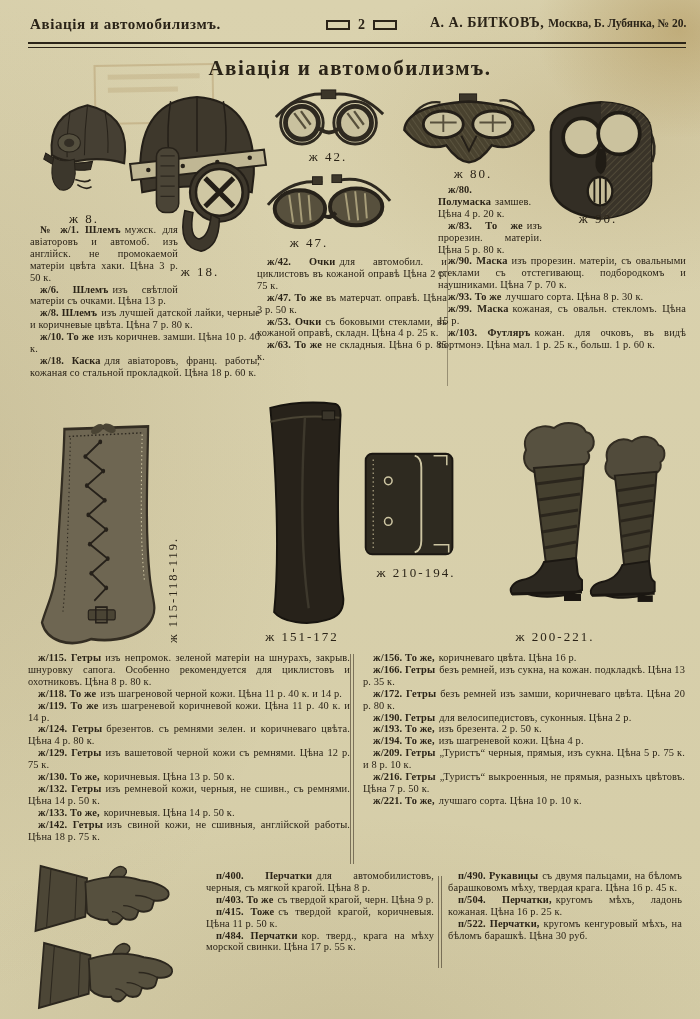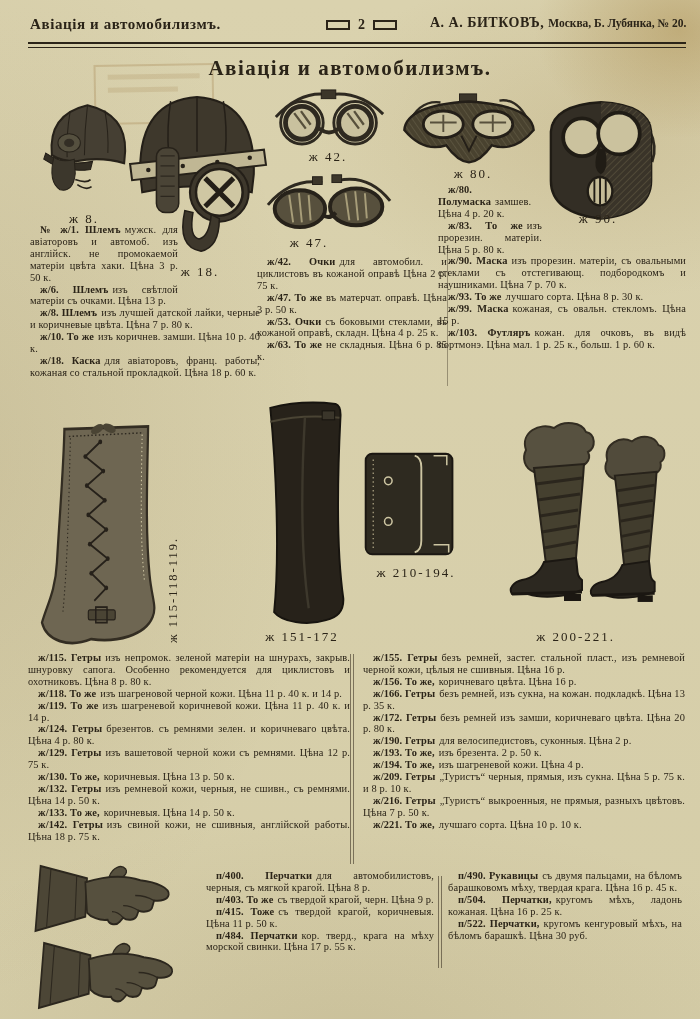--- a/index.html
+++ b/index.html
@@ -258,38 +258,37 @@
       <g transform="translate(84,12) scale(0.95)">
         <path d="M56,32 C52,14 70,6 82,12 C92,4 106,6 110,16 C118,18 118,30 112,34 C114,42 108,48 100,46 L64,52 C54,48 52,40 56,32 Z" fill="#514b3b" stroke="#332d22" stroke-width="2"></path>
         <path d="M64,48 L108,44 C106,76 102,110 100,138 L74,144 C70,110 68,78 64,48 Z" fill="#413c2d" stroke="#27221a" stroke-width="2"></path>
         <path d="M66,64 L106,58 M68,80 L104,74 M70,96 L103,90 M71,112 L101,106 M72,128 L100,122" stroke="#27221a" stroke-width="3" opacity=".85"></path>
         <path d="M72,142 L100,138 C102,150 100,156 106,160 L106,170 C88,178 66,178 54,174 L40,174 C36,168 42,162 50,160 C62,158 68,152 72,142 Z" fill="#2c2820" stroke="#1b1712" stroke-width="2"></path>
         <path d="M40,174 L106,172" stroke="#1b1712" stroke-width="3"></path>
         <rect x="88" y="174" width="16" height="7" fill="#1b1712"></rect>
       </g>
     </svg>
   </div>
-  <div class="abs caption" style="top:629px;left:495px;width:120px;text-align:right;">ж 200-221.</div>
+  <div class="abs caption" style="top:629px;left:495px;width:120px;">ж 200-221.</div>
 
   <div class="abs col" style="top:652px;left:28px;width:322px;">
 
   <p class="entry"><b class="lead">ж/115. Гетры</b><span>изъ непромок. зеленой матеріи на шнурахъ, закрыв. шнуровку сапога. Особенно рекомендуется для циклистовъ и охотниковъ. Цѣна 8 р. 80 к.</span></p>
       <p class="entry"><b class="lead">ж/118. То же</b><span>изъ шагреновой черной кожи. Цѣна 11 р. 40 к. и 14 р.</span></p>
       <p class="entry"><b class="lead">ж/119. То же</b><span>изъ шагреневой коричневой кожи. Цѣна 11 р. 40 к. и 14 р.</span></p>
       <p class="entry"><b class="lead">ж/124. Гетры</b><span>брезентов. съ ремнями зелен. и коричневаго цвѣта. Цѣна 4 р. 80 к.</span></p>
       <p class="entry"><b class="lead">ж/129. Гетры</b><span>изъ вашетовой черной кожи съ ремнями. Цѣна 12 р. 75 к.</span></p>
       <p class="entry"><b class="lead">ж/130. То же,</b><span>коричневыя. Цѣна 13 р. 50 к.</span></p>
       <p class="entry"><b class="lead">ж/132. Гетры</b><span>изъ ремневой кожи, черныя, не сшивн., съ ремнями. Цѣна 14 р. 50 к.</span></p>
       <p class="entry"><b class="lead">ж/133. То же,</b><span>коричневыя. Цѣна 14 р. 50 к.</span></p>
       <p class="entry"><b class="lead">ж/142. Гетры</b><span>изъ свиной кожи, не сшивныя, англійской работы. Цѣна 18 р. 75 к.</span></p>
     </div>
   <div class="abs vdiv" style="top:654px;left:350px;height:210px;"></div>
   <div class="abs col" style="top:652px;left:363px;width:322px;">
 
-  <p class="entry"><b class="lead">ж/155. Гетры</b><span>безъ ремней, застег. стальной пласт., изъ ремневой черной кожи, цѣлыя не сшивныя. Цѣна 16 р.</span></p>
       <p class="entry"><b class="lead">ж/156. То же,</b><span>коричневаго цвѣта. Цѣна 16 р.</span></p>
       <p class="entry"><b class="lead">ж/166. Гетры</b><span>безъ ремней, изъ сукна, на кожан. подкладкѣ. Цѣна 13 р. 35 к.</span></p>
       <p class="entry"><b class="lead">ж/172. Гетры</b><span>безъ ремней изъ замши, коричневаго цвѣта. Цѣна 20 р. 80 к.</span></p>
       <p class="entry"><b class="lead">ж/190. Гетры</b><span>для велосипедистовъ, суконныя. Цѣна 2 р.</span></p>
       <p class="entry"><b class="lead">ж/193. То же,</b><span>изъ брезента. 2 р. 50 к.</span></p>
       <p class="entry"><b class="lead">ж/194. То же,</b><span>изъ шагреневой кожи. Цѣна 4 р.</span></p>
       <p class="entry"><b class="lead">ж/209. Гетры</b><span>„Туристъ“ черныя, прямыя, изъ сукна. Цѣна 5 р. 75 к. и 8 р. 10 к.</span></p>
       <p class="entry"><b class="lead">ж/216. Гетры</b><span>„Туристъ“ выкроенныя, не прямыя, разныхъ цвѣтовъ. Цѣна 7 р. 50 к.</span></p>
       <p class="entry"><b class="lead">ж/221. То же,</b><span>лучшаго сорта. Цѣна 10 р. 10 к.</span></p>
     </div>

